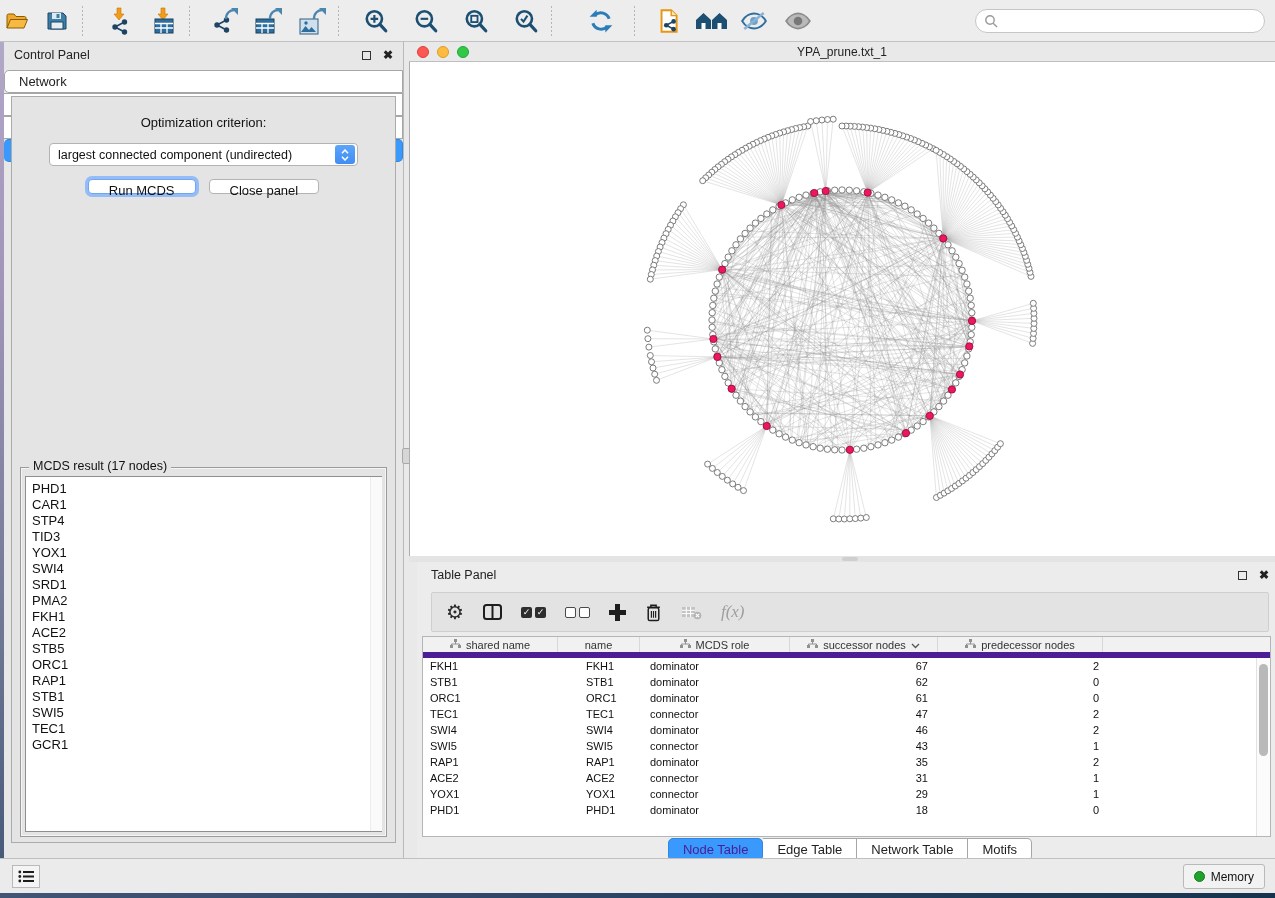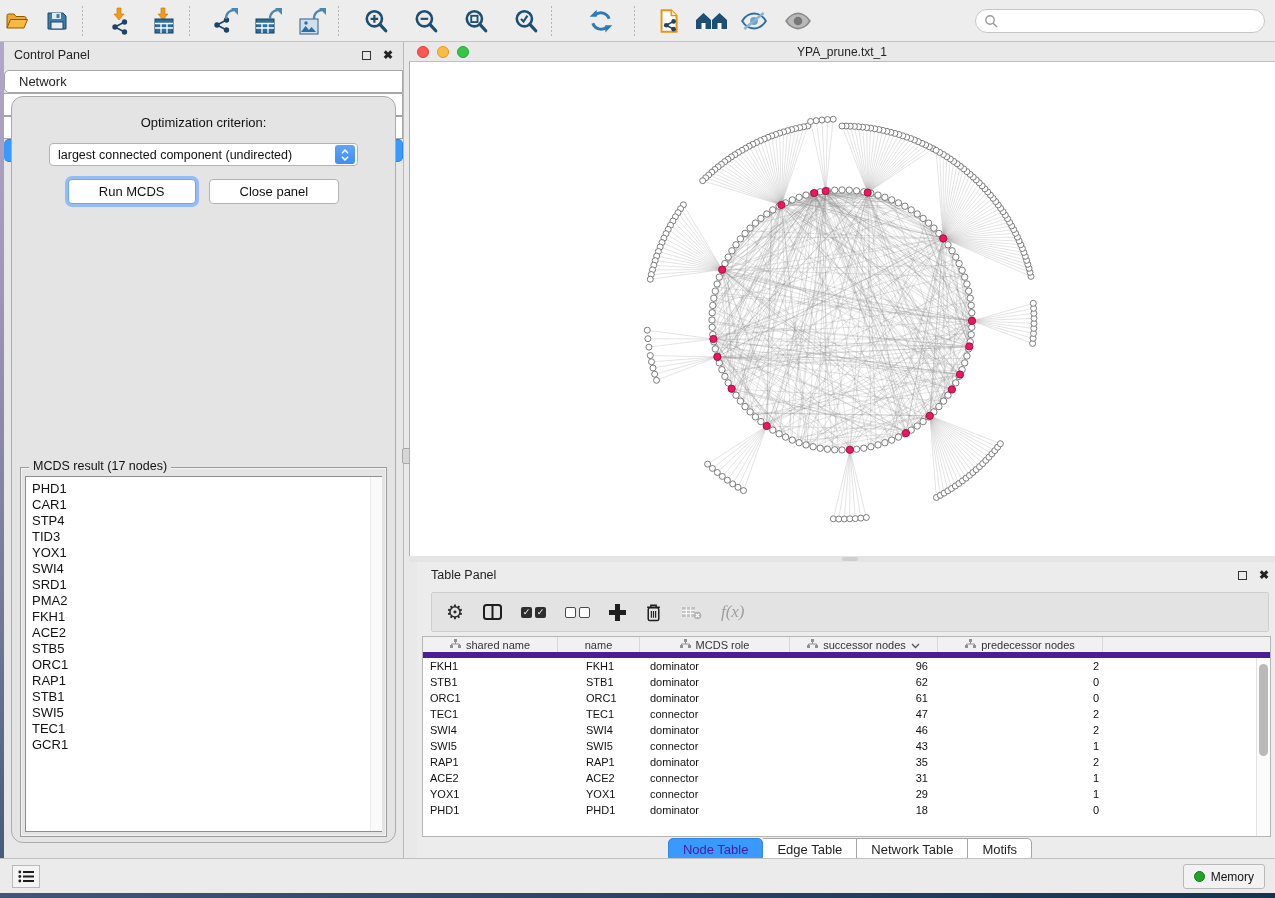--- a/index.html
+++ b/index.html
@@ -28,30 +28,30 @@
   .panel-head .spacer { flex:1; }
   .float-ico { width:9px; height:9px; border:1.5px solid #333; margin-right:12px; }
   .close-ico { font-size:12px; font-weight:bold; color:#222; line-height:1; }
   .cp-tabs { position:absolute; left:0; top:28px; width:100%; display:flex; justify-content:center;flex-direction:column; }
   .tab { height:23px; line-height:21px; padding:0 14px; font-size:13px; color:#222;
     background:#fff; border:1px solid #a6a6a6; border-left:none; }
   .tab:first-child { border-left:1px solid #a6a6a6; border-radius:5px 0 0 5px; }
   .tab:last-child { border-radius:0 5px 5px 0; }
   .tab.active { background:#3a99fc; color:#4c1d95; border-color:#2f86e4; border-radius:5px; }
   .cp-body { position:absolute; left:7px; right:7px; top:54px; bottom:15px;
-    background:#e4e4e4; border:1px solid #ababab; border-radius:12px; }
+    background:#e4e4e4; border:1px solid #ababab; border-radius:0; }
   .crit-label { margin-top:18px; text-align:center; font-size:13px; color:#111; }
   .dropdown { position:absolute; left:37px; right:37px; top:46px; height:23px; background:#fff;
     border:1px solid #b3b3b3; border-radius:4px; display:flex; align-items:center; }
   .dropdown .dd-text { flex:1; font-size:12.5px; color:#111; padding-left:8px; white-space:nowrap; }
   .dd-stepper { width:20px; height:19px; margin-right:2px; background:linear-gradient(#5da4fa,#3f8ef4);
     border-radius:3px; display:flex; flex-direction:column; align-items:center; justify-content:center; }
   .dd-stepper svg { display:block; }
   .btn-row { position:absolute; left:0; right:0; top:82px; display:flex; justify-content:center; gap:13px; }
-  .mac-btn { height:25px; padding:0 30px; font-size:13px; color:#111; background:#fff;
+  .mac-btn { height:15px; padding:0 20px; font-size:13px; color:#111; background:#fff;
     border:1px solid #b3b3b3; border-radius:4px; line-height:21px; }
   .mac-btn.focused { box-shadow:0 0 0 3px rgba(106,166,255,.65); border-color:#6ea6f0; }
   .groupbox { position:absolute; left:8px; right:8px; top:370px; bottom:5px;
     border:1px solid #9b9b9b; box-shadow:inset 0 0 0 1px #f4f4f4; }
   .groupbox-label { position:absolute; top:-9px; left:8px; background:#e4e4e4; padding:0 4px;
     font-size:12.5px; color:#111; }
   .mcds-list { position:absolute; left:4px; right:4px; top:8px; bottom:4px; background:#fff;
     border:1px solid #8f8f8f; padding:4px 0 0 6px; overflow:hidden; }
   .mcds-scroll { position:absolute; right:0; top:0; bottom:0; width:12px; background:#fafafa;
     border-left:1px solid #ececec; }
@@ -1328,21 +1328,21 @@
                 </svg></span>
               <span>predecessor nodes</span>
             </div>
             <div class="th c5"></div>
           </div>
         <div>
             <div class="trow">
               <div class="td c0">FKH1</div>
               <div class="td c1">FKH1</div>
               <div class="td c2">dominator</div>
-              <div class="td c3">96</div>
+              <div class="td c3">67</div>
               <div class="td c4">2</div>
             </div>
             <div class="trow">
               <div class="td c0">STB1</div>
               <div class="td c1">STB1</div>
               <div class="td c2">dominator</div>
               <div class="td c3">62</div>
               <div class="td c4">0</div>
             </div>
             <div class="trow">

